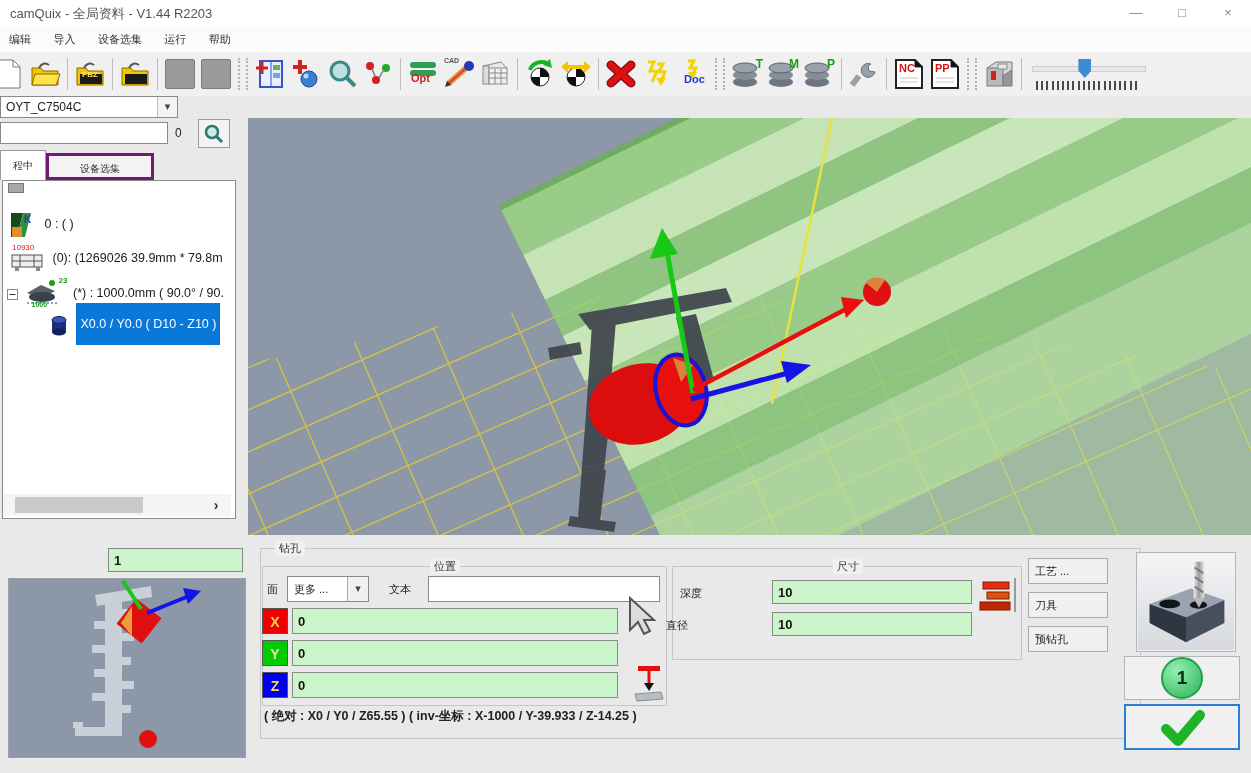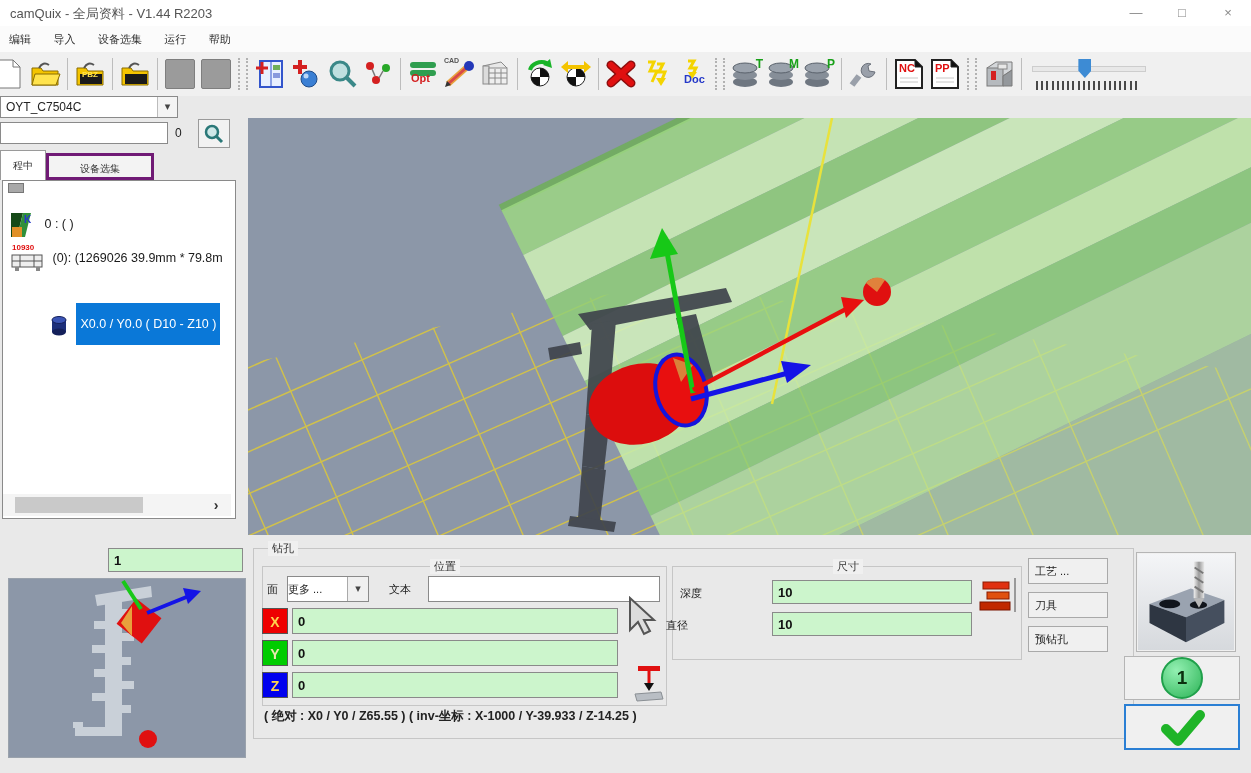--- a/index.html
+++ b/index.html
@@ -317,33 +317,50 @@
         <polygon points="2,2 14,2 8,26 2,26" fill="#164a18"></polygon>
         <polygon points="14,2 22,2 16,26 8,26" fill="#2f8f3a"></polygon>
         <rect x="3" y="16" width="10" height="10" fill="#e09028"></rect>
         <text x="15" y="12" font-size="10" font-weight="bold" fill="#2438c8">K</text>
       </svg>
     <span style="margin-left:6px;">0 : ( )</span>
   </div>
 
   <div class="tnode" style="left:8px;top:64px;">
     <span style="display:inline-block;position:relative;width:34px;height:28px;vertical-align:middle;">
-      <span style="position:absolute;left:1px;top:-2px;font-size:8px;font-weight:bold;color:#e01010;">10930</span>
+      <span style="position:absolute;left:1px;top:-2px;font-size:8px;font-weight:normal;color:#e01010;">10930</span>
       <svg width="34" height="20" style="position:absolute;left:0;top:8px;">
           <rect x="1" y="2" width="30" height="12" fill="#eee" stroke="#555"></rect>
           <line x1="1" y1="8" x2="31" y2="8" stroke="#555"></line>
           <line x1="9" y1="2" x2="9" y2="14" stroke="#555"></line>
           <line x1="23" y1="2" x2="23" y2="14" stroke="#555"></line>
           <rect x="4" y="14" width="4" height="4" fill="#888"></rect>
           <rect x="25" y="14" width="4" height="4" fill="#888"></rect>
         </svg>
     </span>
     <span style="margin-left:4px;">(0):  (1269026  39.9mm * 79.8m</span>
   </div>
 
+  <div class="tnode" style="left:4px;top:98px;">
+    <svg width="11" height="11" style="vertical-align:middle;">
+        <rect x="0.5" y="0.5" width="10" height="10" fill="#fff" stroke="#888"></rect>
+        <line x1="2.5" y1="5.5" x2="8.5" y2="5.5" stroke="#333"></line>
+      </svg>
+    <span style="display:inline-block;position:relative;width:40px;height:30px;vertical-align:middle;margin-left:4px;">
+      <svg width="40" height="30" style="position:absolute;left:0;top:0;">
+          <polygon points="2,14 16,6 30,12 16,20" fill="#5a6068"></polygon>
+          <ellipse cx="17" cy="18" rx="13" ry="5" fill="#3a4048"></ellipse>
+          <line x1="2" y1="24" x2="32" y2="24" stroke="#2438c8" stroke-dasharray="2,2"></line>
+          <circle cx="27" cy="4" r="3" fill="#18a018"></circle>
+        </svg>
+      <span style="position:absolute;right:-2px;top:-3px;font-size:8px;font-weight:bold;color:#18a018;">23</span>
+      <span style="position:absolute;left:6px;top:22px;font-size:7px;font-weight:bold;color:#18a018;">1000</span>
+    </span>
+    <span style="margin-left:4px;">(*) :  1000.0mm ( 90.0° / 90.</span>
+  </div>
 
   <div class="tnode" style="left:46px;top:133px;">
     <svg width="20" height="22" style="vertical-align:middle;">
         <rect x="3" y="6" width="14" height="12" fill="#1c2f7a"></rect>
         <ellipse cx="10" cy="6" rx="7" ry="3.5" fill="#3a54b4" stroke="#14205a"></ellipse>
         <ellipse cx="10" cy="18" rx="7" ry="3.5" fill="#14205a"></ellipse>
       </svg>
     <span class="tsel" style="margin-left:4px;">X0.0 / Y0.0  ( D10 - Z10 )</span>
   </div>
 
@@ -454,29 +471,29 @@
         <rect x="114" y="26" width="32" height="32" fill="#e01010"></rect>
       </g>
     <polygon points="112,44 123,27 123,57" fill="#e8a03c"></polygon>
     <line x1="114" y1="2" x2="132" y2="30" stroke="#18c818" stroke-width="4"></line>
     <line x1="138" y1="34" x2="180" y2="17" stroke="#1414e6" stroke-width="4"></line>
     <polygon points="192,12 174,9 179,25" fill="#1414e6"></polygon>
     <circle cx="139" cy="160" r="9" fill="#e01010"></circle>
   </svg>
 </div>
 
-<div class="abs grp" style="left:253px;top:548px;width:879px;height:189px;text-align:right;">
+<div class="abs grp" style="left:260px;top:548px;width:879px;height:189px;text-align:right;">
   <span class="grplegend" style="left:14px;">钻孔</span>
 </div>
 
 <div class="abs grp" style="left:262px;top:566px;width:403px;height:138px;">
   <span class="grplegend" style="left:167px;">位置</span>
 </div>
 <span class="abs lbl" style="left:267px;top:582px;">面</span>
-<div class="abs" style="left:287px;top:576px;width:82px;height:26px;background:#fff;border:1px solid #8a8a8a;font-size:11px;line-height:24px;box-sizing:border-box;">
+<div class="abs" style="left:287px;top:576px;width:82px;height:26px;background:#fff;border:1px solid #8a8a8a;font-size:11px;line-height:24px;padding-left:6px;box-sizing:border-box;">
   <span>更多 ...</span>
   <span style="position:absolute;right:0;top:0;width:20px;height:24px;background:#f0f0f0;border-left:1px solid #aaa;text-align:center;line-height:22px;color:#444;">▾</span>
 </div>
 <span class="abs lbl" style="left:389px;top:582px;">文本</span>
 <input class="abs winput" style="left: 428px; top: 576px; width: 232px; height: 26px;" value="">
 
 <div class="abs axbtn" style="left:262px;top:608px;background:#ee0000;">X</div>
 <input class="abs ginput" style="left: 292px; top: 608px; width: 326px; height: 26px;" value="0">
 <div class="abs axbtn" style="left:262px;top:640px;background:#00cc00;color:#e8e8b0;">Y</div>
 <input class="abs ginput" style="left: 292px; top: 640px; width: 326px; height: 26px;" value="0">

